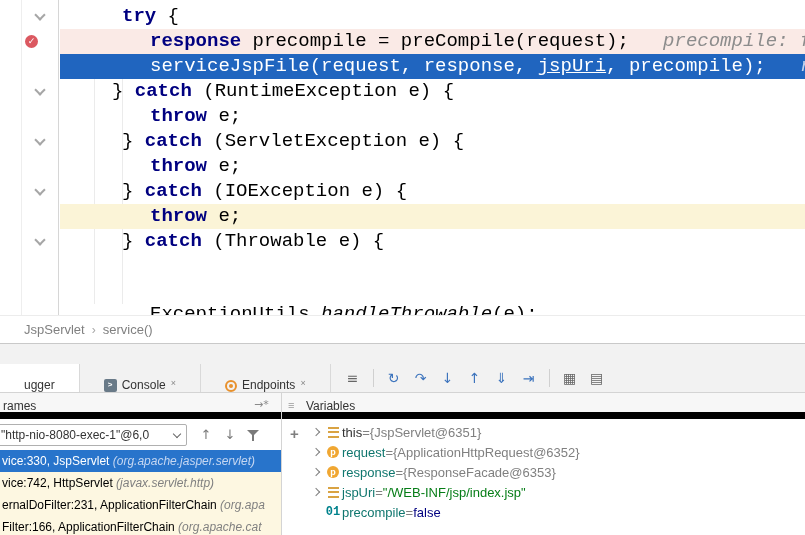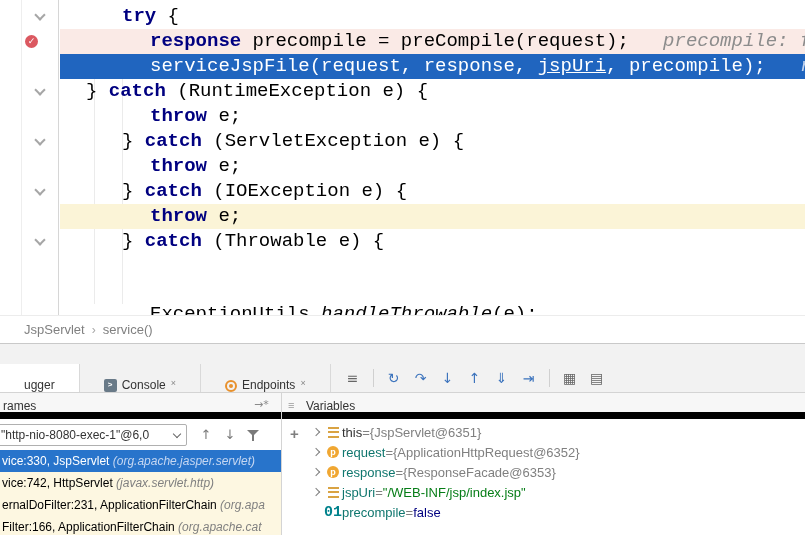--- a/index.html
+++ b/index.html
@@ -77,21 +77,21 @@
   
   .vars{position:absolute;top:419px;left:282px;right:0;height:116px;background:#fff;overflow:hidden}
   .addw{position:absolute;left:8px;top:8px;color:#7f7f7f;font-size:15px;font-weight:bold;line-height:14px}
   .vtree{position:absolute;left:26px;top:3px;right:0}
   .vrow{height:20px;display:flex;align-items:center;font-size:13px;white-space:nowrap;overflow:hidden}
   .vchev{width:16px;display:flex;justify-content:center;flex:none}
   .vchev i{width:6px;height:6px;border-right:1.5px solid #7f7f7f;border-bottom:1.5px solid #7f7f7f;transform:rotate(-45deg)}
   .vico{width:18px;display:flex;justify-content:center;align-items:center;flex:none}
   .ico-param{width:12px;height:12px;border-radius:50%;background:#f0a732;color:#fff;font-size:9px;line-height:12px;text-align:center;font-weight:bold}
   .ico-bars{width:11px;height:11px;background:linear-gradient(to bottom,#d9a343 0 2px,transparent 2px 4.5px,#d9a343 4.5px 6.5px,transparent 6.5px 9px,#d9a343 9px 11px)}
-  .ico-prim{color:#00828c;font-size:15px;font-weight:bold;font-family:"Liberation Mono",monospace}
+  .ico-prim{color:#00828c;font-size:12px;font-weight:bold;font-family:"Liberation Mono",monospace}
   .v-name{color:#0f766e}
   .v-this{color:#333;font-weight:normal}
   .v-eq{color:#808080}
   .v-ref{color:#808080}
   .v-string{color:#067d17}
   .v-kw{color:#000080}
 </style>
 </head>
 <body>
 
@@ -107,21 +107,21 @@
         <span class="fold" style="top: 186px;"></span>
         <span class="fold" style="top: 236px;"></span>
       </div>
     <div class="code">
       <div class="guide" style="left:34px"></div>
       <div class="guide" style="left:62px"></div>
       <div class="code-lines" id="code-lines">
           <div class="cl" style="padding-left: 62px;"><span class="t-kw">try</span><span class="t-pl"> {</span></div>
           <div class="cl l-breakpoint" style="padding-left: 90px;"><span class="t-kw">response</span><span class="t-pl"> precompile = preCompile(request); </span><span class="t-hint">  precompile: false</span></div>
           <div class="cl l-exec" style="padding-left: 90px;"><span class="t-pl">serviceJspFile(request, response, </span><span class="t-plu">jspUri</span><span class="t-pl">, precompile); </span><span class="t-hint">  request: ApplicationHttpRe</span></div>
-          <div class="cl" style="padding-left: 26px;"><span class="t-pl">} </span><span class="t-kw">catch</span><span class="t-pl"> (RuntimeException e) {</span></div>
+          <div class="cl" style="padding-left: 52px;"><span class="t-pl">} </span><span class="t-kw">catch</span><span class="t-pl"> (RuntimeException e) {</span></div>
           <div class="cl" style="padding-left: 90px;"><span class="t-kw">throw</span><span class="t-pl"> e;</span></div>
           <div class="cl" style="padding-left: 62px;"><span class="t-pl">} </span><span class="t-kw">catch</span><span class="t-pl"> (ServletException e) {</span></div>
           <div class="cl" style="padding-left: 90px;"><span class="t-kw">throw</span><span class="t-pl"> e;</span></div>
           <div class="cl" style="padding-left: 62px;"><span class="t-pl">} </span><span class="t-kw">catch</span><span class="t-pl"> (IOException e) {</span></div>
           <div class="cl l-caret" style="padding-left: 90px;"><span class="t-kw">throw</span><span class="t-pl"> e;</span></div>
           <div class="cl" style="padding-left: 62px;"><span class="t-pl">} </span><span class="t-kw">catch</span><span class="t-pl"> (Throwable e) {</span></div>
           <div class="cl" style="padding-left: 90px; margin-top: 48px;"><span class="t-pl">ExceptionUtils.</span><span class="t-it">handleThrowable</span><span class="t-pl">(e);</span></div>
           <div class="cl" style="padding-left: 34px;"><span class="t-pl">}</span></div>
         </div>
     </div>

